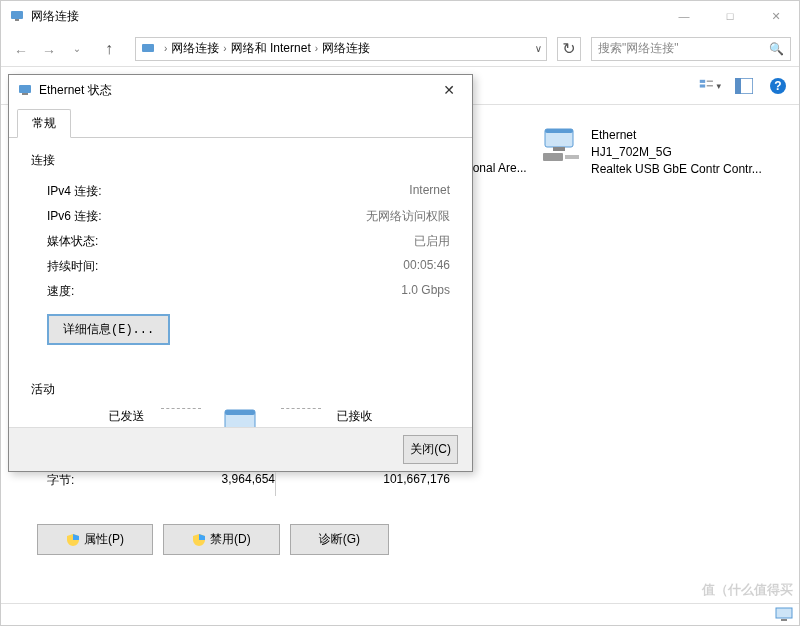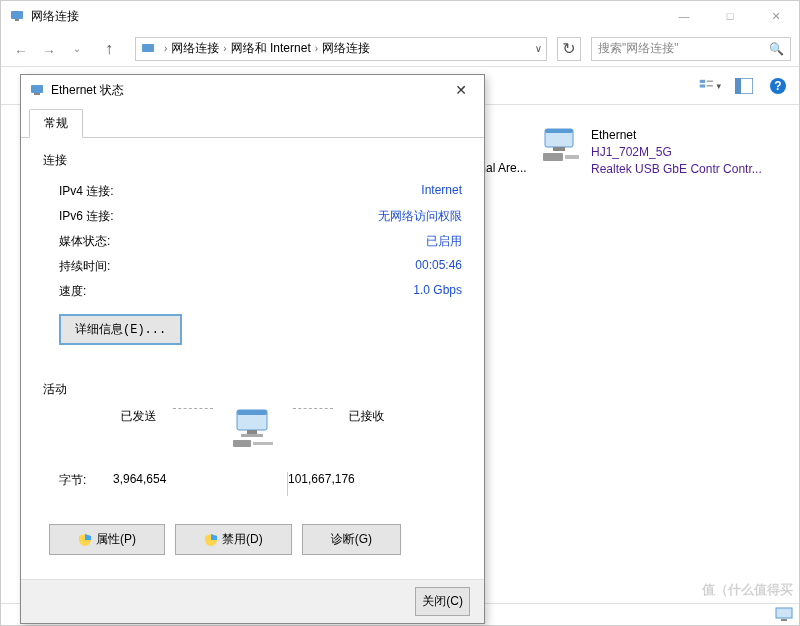--- a/index.html
+++ b/index.html
@@ -26,49 +26,49 @@
     .content-toolbar { height: 38px; display: flex; align-items: center; justify-content: flex-end; padding: 0 10px; gap: 12px; border-bottom: 1px solid #e0e0e0; }
     .tool-ic { width: 22px; height: 22px; display: flex; align-items: center; justify-content: center; }
     
     .content-area { position: relative; height: calc(100% - 30px - 36px - 38px - 22px); background: #fff; }
     
     .conn-item { position: absolute; display: flex; align-items: flex-start; gap: 8px; font-size: 12px; color: #000; }
     .conn-item.truncated { left: 455px; top: 55px; }
     .conn-item.full { left: 538px; top: 22px; }
     .conn-ic { width: 44px; height: 38px; flex-shrink: 0; }
     .conn-text div:first-child { color: #000; }
-    .conn-text div { color: #4c1d95; line-height: 1.4; }
+    .conn-text div { color: #000000; line-height: 1.4; }
     
     .statusbar { position: absolute; bottom: 0; left: 0; right: 0; height: 22px; border-top: 1px solid #e0e0e0; display: flex; justify-content: flex-end; align-items: center; padding-right: 6px; }
     
     
-    .dialog { position: absolute; left: 20px; top: 74px; width: 465px; height: 550px; background: #fff; border: 1px solid #888; box-shadow: 3px 3px 8px rgba(0,0,0,.2); }
+    .dialog { position: absolute; left: 8px; top: 74px; width: 465px; height: 398px; background: #fff; border: 1px solid #888; box-shadow: 3px 3px 8px rgba(0,0,0,.2); }
     .dlg-title { height: 30px; display: flex; align-items: center; padding: 0 8px; font-size: 12px; }
     .dlg-title-ic { width: 16px; height: 16px; margin-right: 6px; }
     .dlg-close { margin-left: auto; width: 30px; text-align: center; color: #333; font-size: 14px; }
     
     .tabstrip { display: flex; padding: 4px 8px 0; border-bottom: 1px solid #ccc; background: #fff; }
     .tab { padding: 5px 14px; font-size: 12px; border: 1px solid #ccc; border-bottom: 1px solid #fff; background: #fff; margin-bottom: -1px; border-radius: 2px 2px 0 0; }
     
     .dlg-body { padding: 14px 22px; font-size: 12px; color: #000; }
     .section-title { margin-bottom: 10px; }
     .kv { display: flex; justify-content: space-between; padding: 4px 0 4px 16px; }
     .kv .k { color: #000; }
-    .kv .v { color: #1d4ed8; }
+    .kv .v { color: #737373; }
     .btn { display: inline-block; padding: 5px 14px; border: 1px solid #999; background: #e5e5e5; font-size: 12px; margin-left: 16px; margin-top: 10px; font-family: Liberation Mono, monospace; }
     .btn.highlight { border: 2px solid #6ea8d8; }
     
     .activity { margin-top: 36px; }
     .activity-row { display: flex; justify-content: center; gap: 16px; margin-top: 8px; }
     .act-label { font-size: 12px; }
     .act-line { width: 40px; height: 1px; border-top: 1px dashed #aaa; }
     .act-icon { width: 48px; height: 42px; }
     .bytes-row { display: flex; margin-top: 22px; }
     .bytes-row .lbl { width: 70px; padding-left: 16px; }
-    .bytes-row .val { flex: 1; text-align: left; }
+    .bytes-row .val { flex: 1; text-align: right; }
     .bytes-row .sep { width: 1px; height: 24px; background: #ccc; }
     
     .btn-row { display: flex; gap: 10px; margin-top: 28px; padding-left: 6px; }
     .win-button { padding: 6px 28px; border: 1px solid #aaa; background: #e5e5e5; font-size: 12px; display: flex; align-items: center; gap: 4px; }
     .shield { width: 14px; height: 14px; }
     
     .dlg-footer { position: absolute; bottom: 0; left: 0; right: 0; height: 44px; border-top: 1px solid #ddd; background: #f0f0f0; display: flex; justify-content: flex-end; align-items: center; padding-right: 14px; }
     .close-btn { padding: 5px 6px; border: 1px solid #aaa; background: #e5e5e5; font-size: 12px; }
     
     .watermark { position: absolute; right: 6px; bottom: 26px; font-size: 13px; color: rgba(0,0,0,.18); font-weight: bold; pointer-events: none; }

